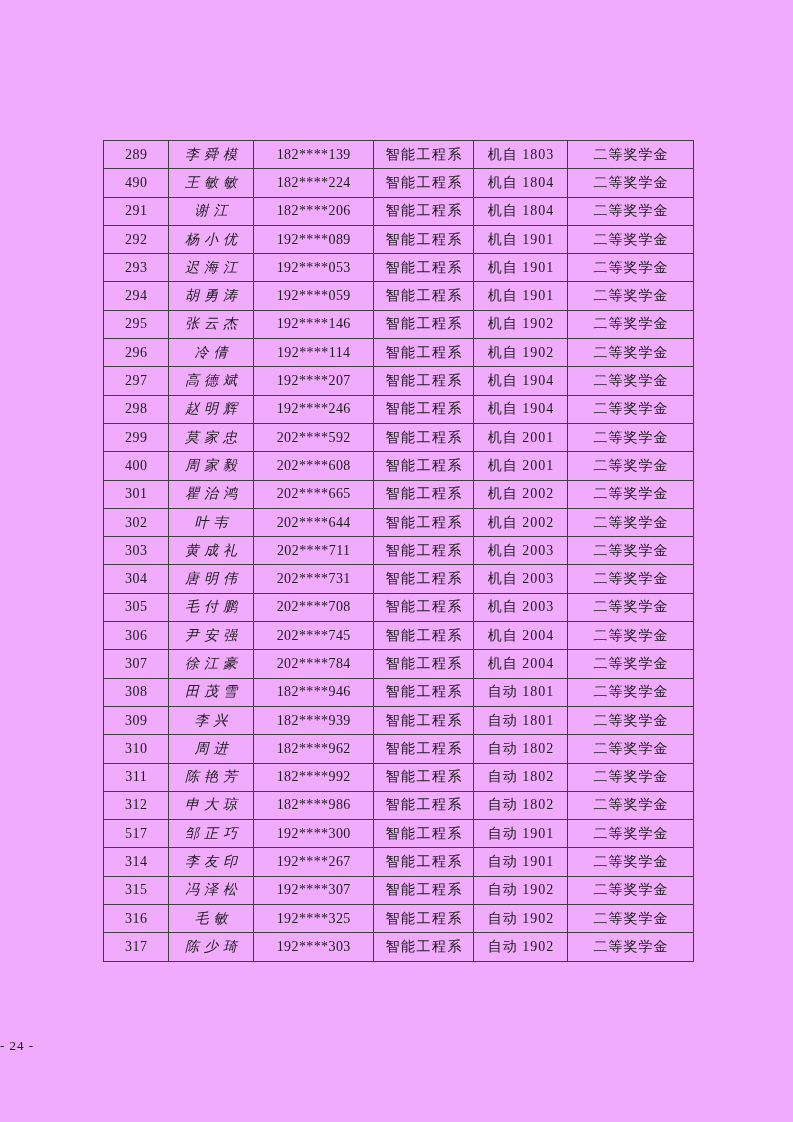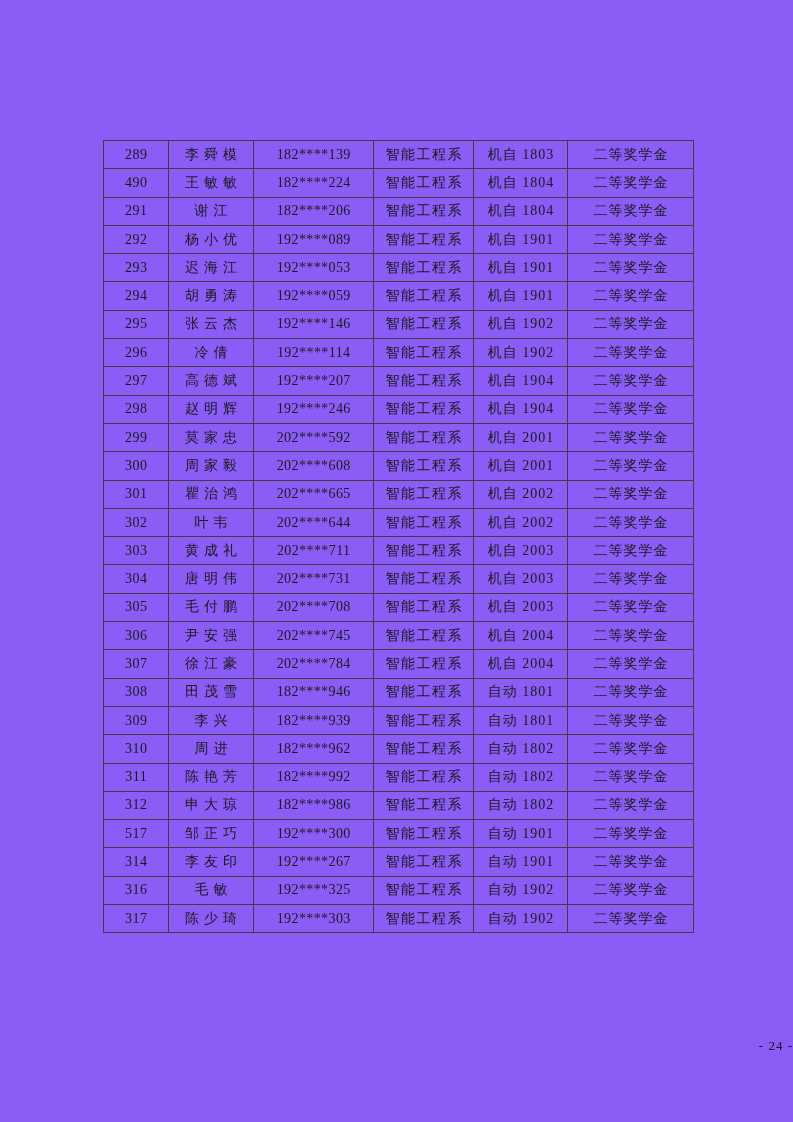--- a/index.html
+++ b/index.html
@@ -1,19 +1,19 @@
 <!DOCTYPE html>
 <html><head>
 <meta charset="utf-8">
 <style>
   html,body{margin:0;padding:0;background:#ffffff;}
   .page{
     position:relative;
     width:793px;height:1122px;
-    background:#8b5cf6;
+    background:#f0abfc;
     overflow:hidden;
     font-family:"Liberation Serif","DejaVu Serif",serif;
     color:#1a1a1a;
   }
   table.roster{
     position:absolute;
     left:103px;top:140px;
     width:590px;
     border-collapse:collapse;
     table-layout:fixed;
@@ -25,29 +25,29 @@
     padding:0;
     text-align:center;
     vertical-align:middle;
     font-size:14px;
     color:#1a1a1a;
     white-space:nowrap;
     overflow:hidden;
   }
   td.col-number{font-size:15px;letter-spacing:0.5px;text-indent:0.5px;}
   td.col-student_id{font-size:14.5px;letter-spacing:0.4px;text-indent:0.4px;}
-  td.col-name{letter-spacing:5px;text-indent:5px;}
+  td.col-name{letter-spacing:5px;text-indent:5px;font-style:italic;}
   td.col-department{letter-spacing:1.5px;text-indent:1.5px;}
   td.col-class{letter-spacing:1px;text-indent:1px;font-size:13.5px;}
   td.col-award{letter-spacing:1px;text-indent:1px;}
   .page-footer{
     position:absolute;
     left:0;right:0;
     top:1038px;
-    text-align:right;
+    text-align:left;
     font-size:13px;
     color:#111111;
     letter-spacing:1px;
   }
 </style>
 </head>
 <body>
 
 <div class="page">
 
@@ -143,21 +143,21 @@
         </tr>
         <tr>
           <td class="col-number">299</td>
           <td class="col-name">莫家忠</td>
           <td class="col-student_id">202****592</td>
           <td class="col-department">智能工程系</td>
           <td class="col-class">机自 2001</td>
           <td class="col-award">二等奖学金</td>
         </tr>
         <tr>
-          <td class="col-number">300</td>
+          <td class="col-number">400</td>
           <td class="col-name">周家毅</td>
           <td class="col-student_id">202****608</td>
           <td class="col-department">智能工程系</td>
           <td class="col-class">机自 2001</td>
           <td class="col-award">二等奖学金</td>
         </tr>
         <tr>
           <td class="col-number">301</td>
           <td class="col-name">瞿治鸿</td>
           <td class="col-student_id">202****665</td>
@@ -263,20 +263,28 @@
         </tr>
         <tr>
           <td class="col-number">314</td>
           <td class="col-name">李友印</td>
           <td class="col-student_id">192****267</td>
           <td class="col-department">智能工程系</td>
           <td class="col-class">自动 1901</td>
           <td class="col-award">二等奖学金</td>
         </tr>
         <tr>
+          <td class="col-number">315</td>
+          <td class="col-name">冯泽松</td>
+          <td class="col-student_id">192****307</td>
+          <td class="col-department">智能工程系</td>
+          <td class="col-class">自动 1902</td>
+          <td class="col-award">二等奖学金</td>
+        </tr>
+        <tr>
           <td class="col-number">316</td>
           <td class="col-name">毛敏</td>
           <td class="col-student_id">192****325</td>
           <td class="col-department">智能工程系</td>
           <td class="col-class">自动 1902</td>
           <td class="col-award">二等奖学金</td>
         </tr>
         <tr>
           <td class="col-number">317</td>
           <td class="col-name">陈少琦</td>

